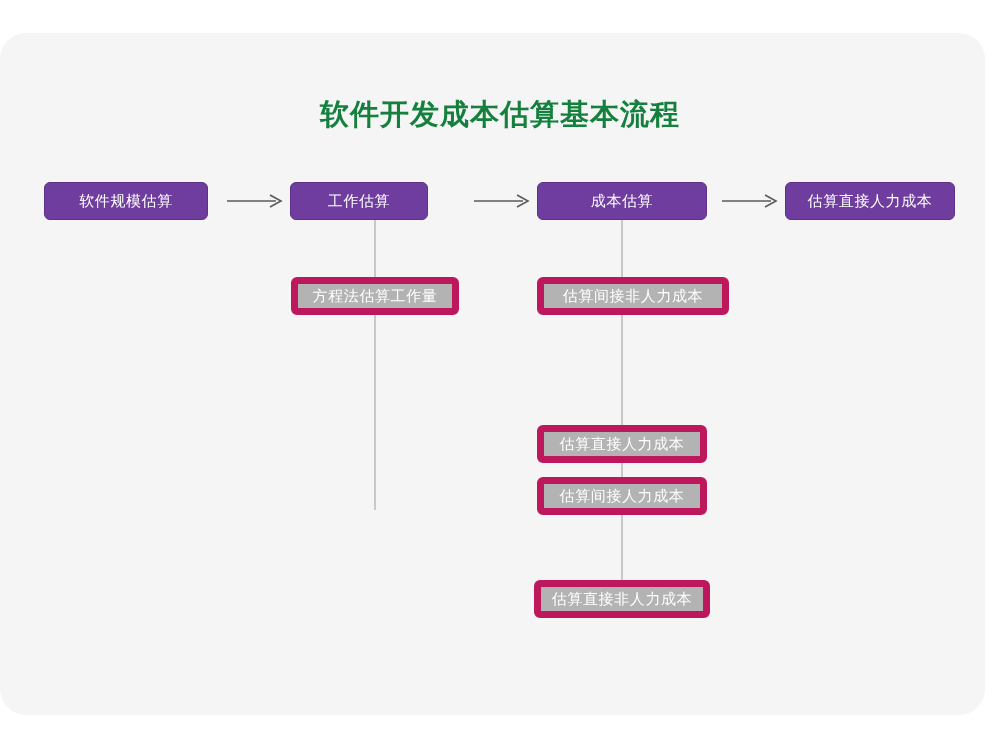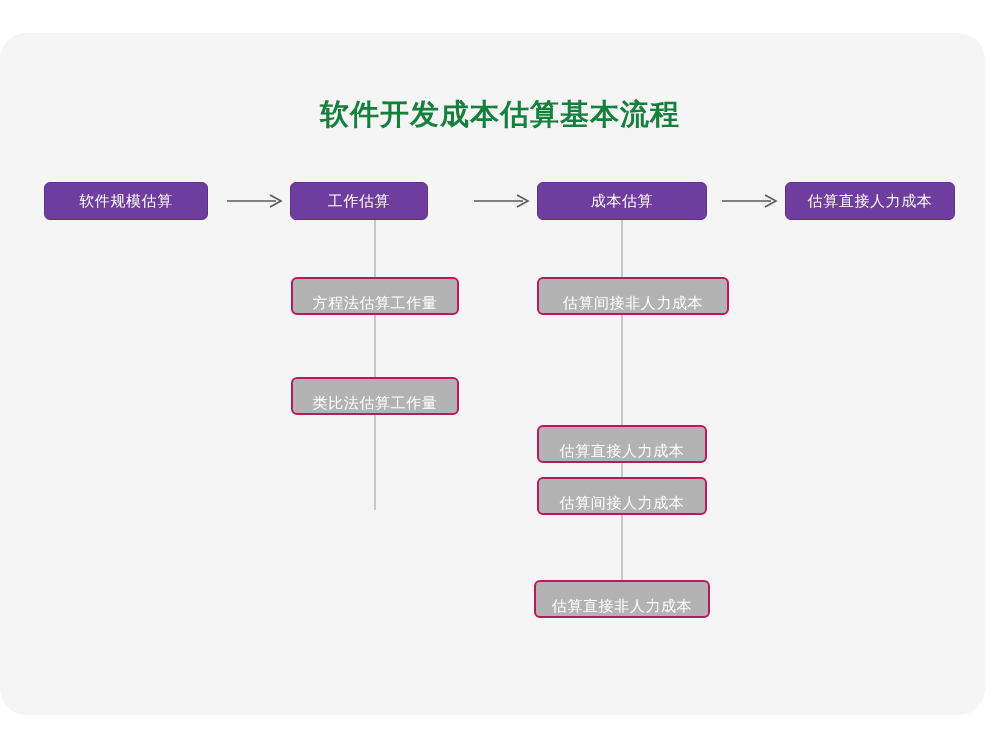--- a/index.html
+++ b/index.html
@@ -63,26 +63,25 @@
     background: #6f3d9e;
     border: 1px solid #5e3089;
     color: #ffffff;
     font-size: 15px;
     letter-spacing: 0.6px;
     height: 38px;
   }
 
   .node.secondary {
     background: #b3b3b3;
-    border: 2px solid #be185d;
+    border: 7px solid #be185d;
     color: #ffffff;
     font-size: 15px;
     letter-spacing: 0.6px;
     height: 38px;
-    align-items: flex-end;
   }
 
   
   .vline {
     position: absolute;
     width: 2px;
     background: #c8c8c8;
   }
 
   
@@ -146,23 +145,20 @@
     <svg width="58" height="22" viewBox="0 0 58 22">
       <line x1="1" y1="11" x2="50" y2="11" stroke="#5a5a5a" stroke-width="1.6"></line>
       <polyline points="44,5 55,11 44,17" fill="none" stroke="#5a5a5a" stroke-width="1.6"></polyline>
     </svg>
   </div>
 
   <div class="node secondary" style="left:291px; top:277px; width:168px;">
     <span>方程法估算工作量</span>
   </div>
 
-  <div class="node secondary" style="left:291px; top:377px; width:168px;">
-    <span>类比法估算工作量</span>
-  </div>
 
 
   <div class="node secondary" style="left:537px; top:277px; width:192px;">
     <span>估算间接非人力成本</span>
   </div>
 
   <div class="node secondary" style="left:537px; top:377px; width:170px;margin-top:48px;">
     <span>估算直接人力成本</span>
   </div>
 

